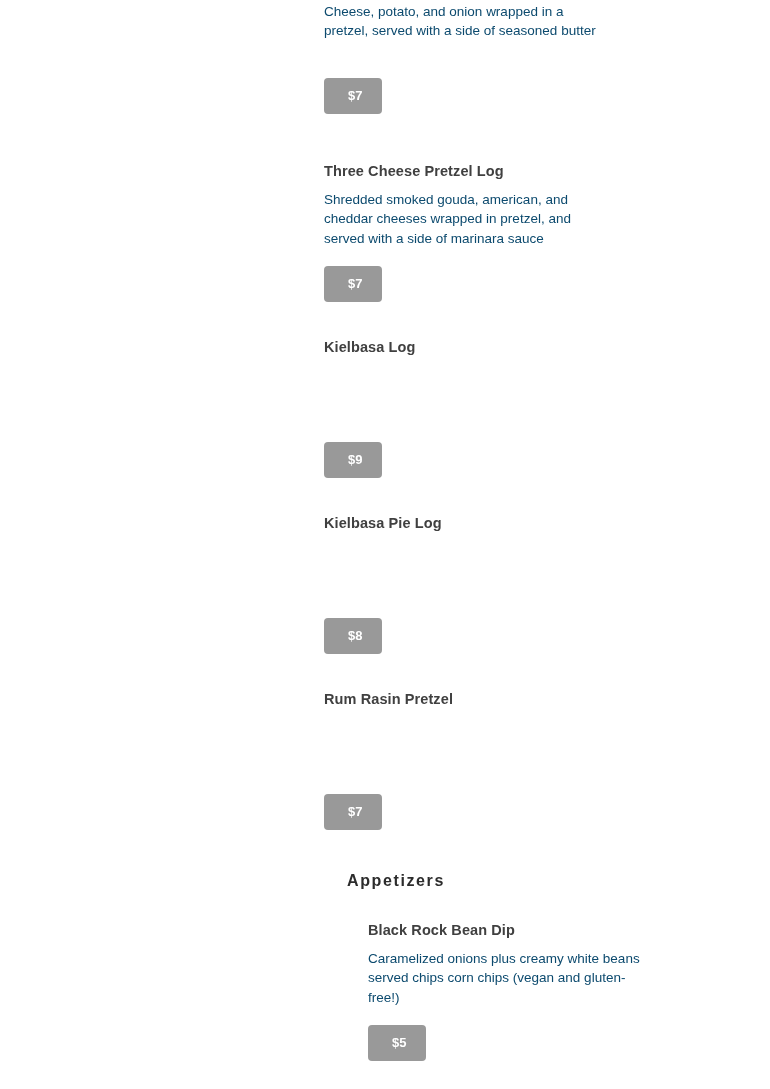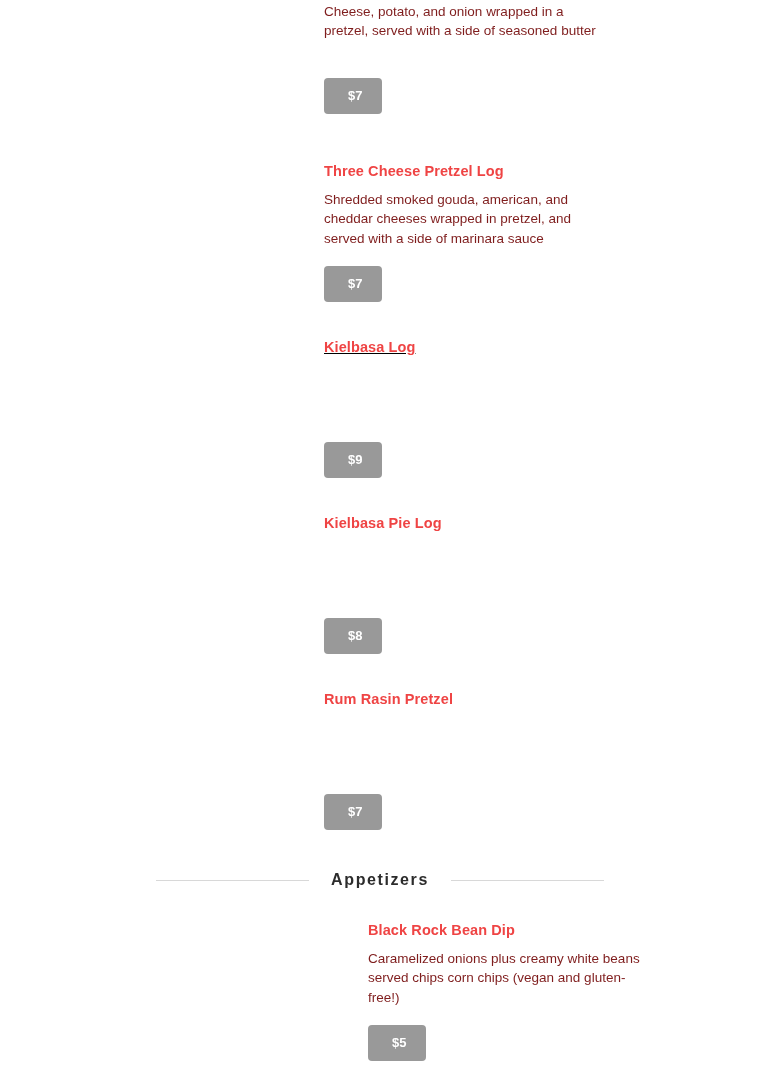--- a/index.html
+++ b/index.html
@@ -34,32 +34,32 @@
   
   .menu-item {
     width: 280px;
     position: relative;
     padding: 0;
   }
 
   .item-title {
     font-size: 14.5px;
     font-weight: bold;
-    color: #ef4444;
+    color: #404040;
     line-height: 20px;
     letter-spacing: 0.1px;
     margin: 0;
     padding: 0;
     white-space: nowrap;
   }
 
   .item-desc {
     font-size: 13.5px;
     font-weight: normal;
-    color: #7f1d1d;
+    color: #0c4a6e;
     line-height: 19.4px;
     margin: 0;
     padding: 0;
     min-height: 58px;      
     margin-top: 9px;
     width: 280px;
   }
 
   .price-button {
     display: inline-block;
@@ -108,22 +108,22 @@
   .item-gap-desc  { height: 18px; }
   .item-gap-plain { height: 18px; }
 </style>
 </head>
 <body>
 
 <div class="menu-page">
   <div class="menu-column" id="menu-root"></div>
 <div class="menu-item" style="position: absolute; left: 324px; top: -7px;"><div class="item-title"></div><div class="item-desc">Cheese, potato, and onion wrapped in a pretzel, served with a side of seasoned butter</div><div class="item-gap-desc"></div><button class="price-button">$7</button></div>
     <div class="menu-item" style="position: absolute; left: 324px; top: 161px;"><div class="item-title">Three Cheese Pretzel Log</div><div class="item-desc">Shredded smoked gouda, american, and cheddar cheeses wrapped in pretzel, and served with a side of marinara sauce</div><div class="item-gap-desc"></div><button class="price-button">$7</button></div>
-    <div class="menu-item" style="position: absolute; left: 324px; top: 337px; text-decoration: underline;"><div class="item-title">Kielbasa Log</div><div class="item-desc"></div><div class="item-gap-plain"></div><button class="price-button">$9</button></div>
+    <div class="menu-item" style="position: absolute; left: 324px; top: 337px;"><div class="item-title">Kielbasa Log</div><div class="item-desc"></div><div class="item-gap-plain"></div><button class="price-button">$9</button></div>
     <div class="menu-item" style="position: absolute; left: 324px; top: 513px;"><div class="item-title">Kielbasa Pie Log</div><div class="item-desc"></div><div class="item-gap-plain"></div><button class="price-button">$8</button></div>
     <div class="menu-item" style="position: absolute; left: 324px; top: 689px;"><div class="item-title">Rum Rasin Pretzel</div><div class="item-desc"></div><div class="item-gap-plain"></div><button class="price-button">$7</button></div>
-    <div class="section-header" style="position: absolute; left: 156px; top: 869px; margin-left: 0px;">
+    <div class="section-header" style="position: absolute; left: 172px; top: 869px; margin-left: 0px; flex-direction: column;">
       <span class="section-rule"></span>
       <span class="section-title">Appetizers</span>
       <span class="section-rule"></span>
     </div>
     <div class="menu-item" style="position: absolute; left: 324px; top: 920px; margin-left: 44px;"><div class="item-title">Black Rock Bean Dip</div><div class="item-desc">Caramelized onions plus creamy white beans served chips corn chips (vegan and gluten-free!)</div><div class="item-gap-desc"></div><button class="price-button">$5</button></div>
   </div>
 
 </body></html>

